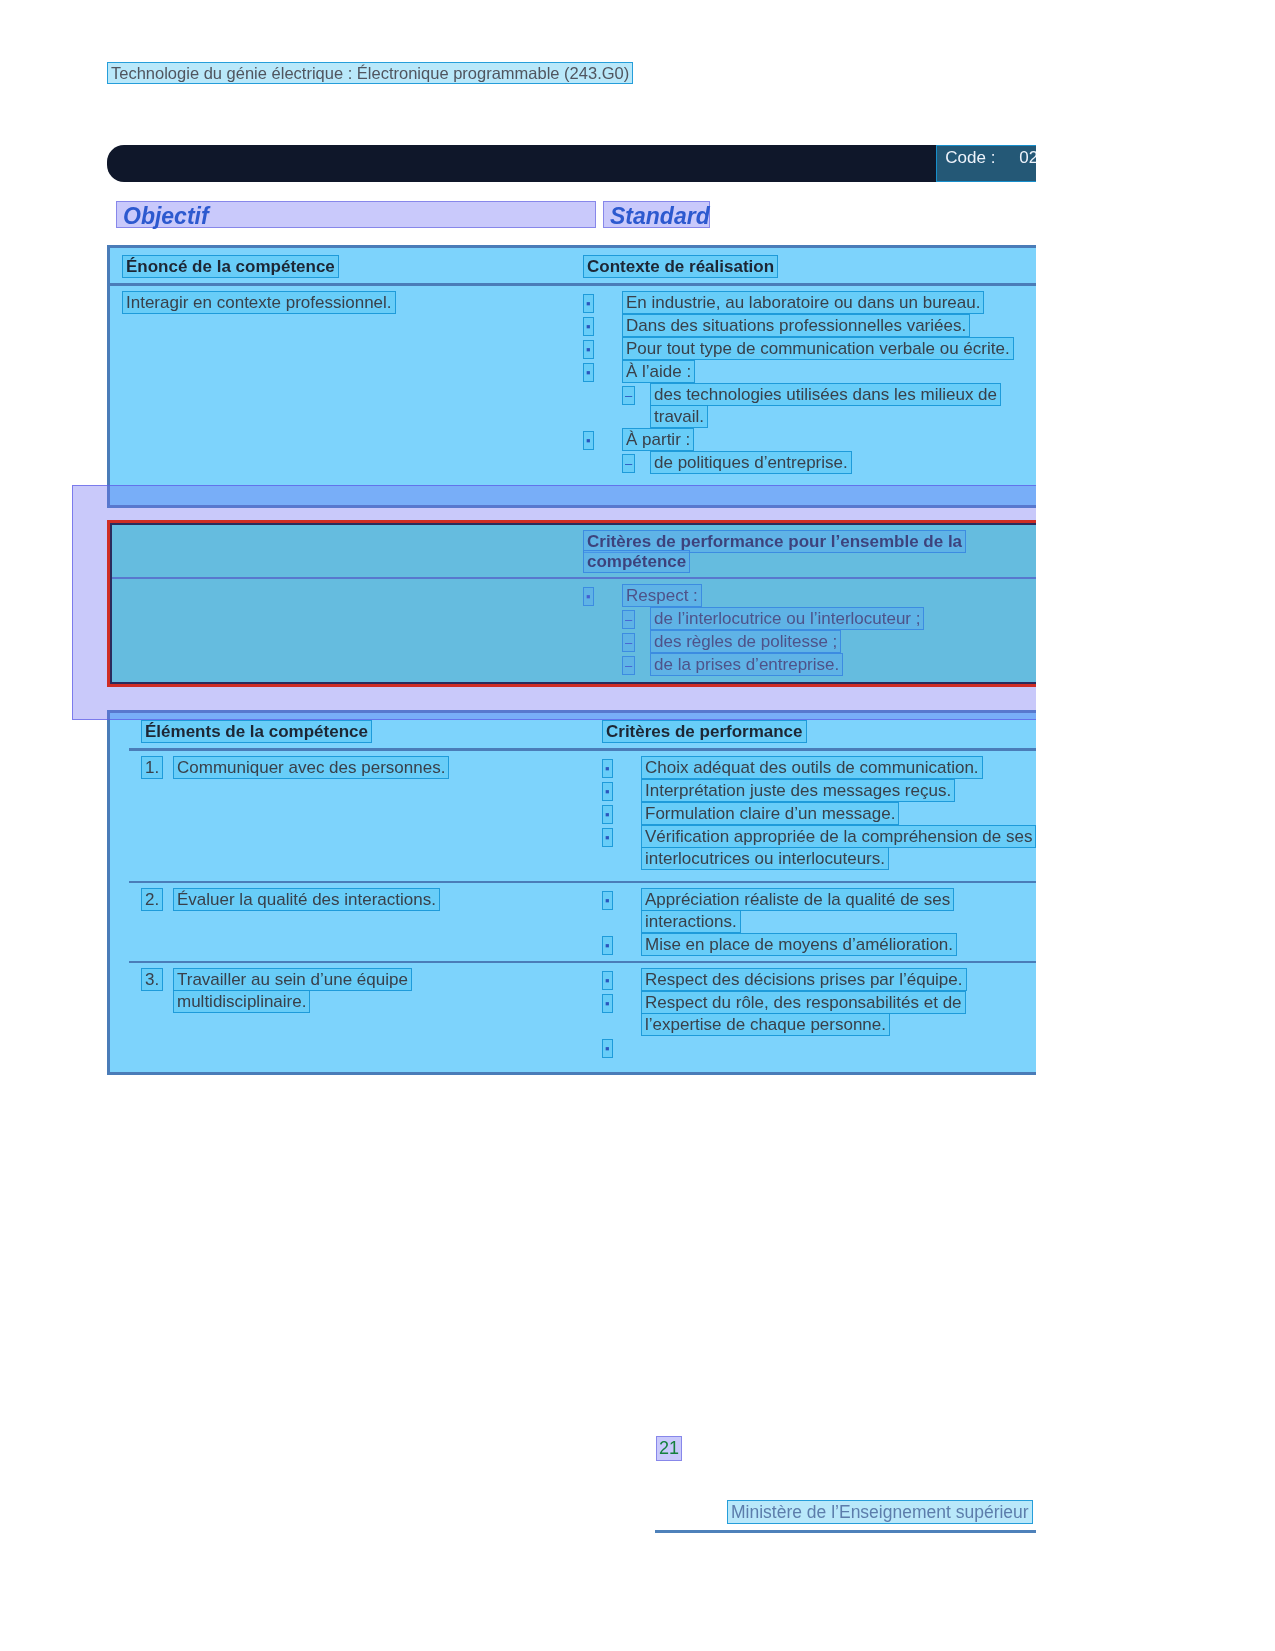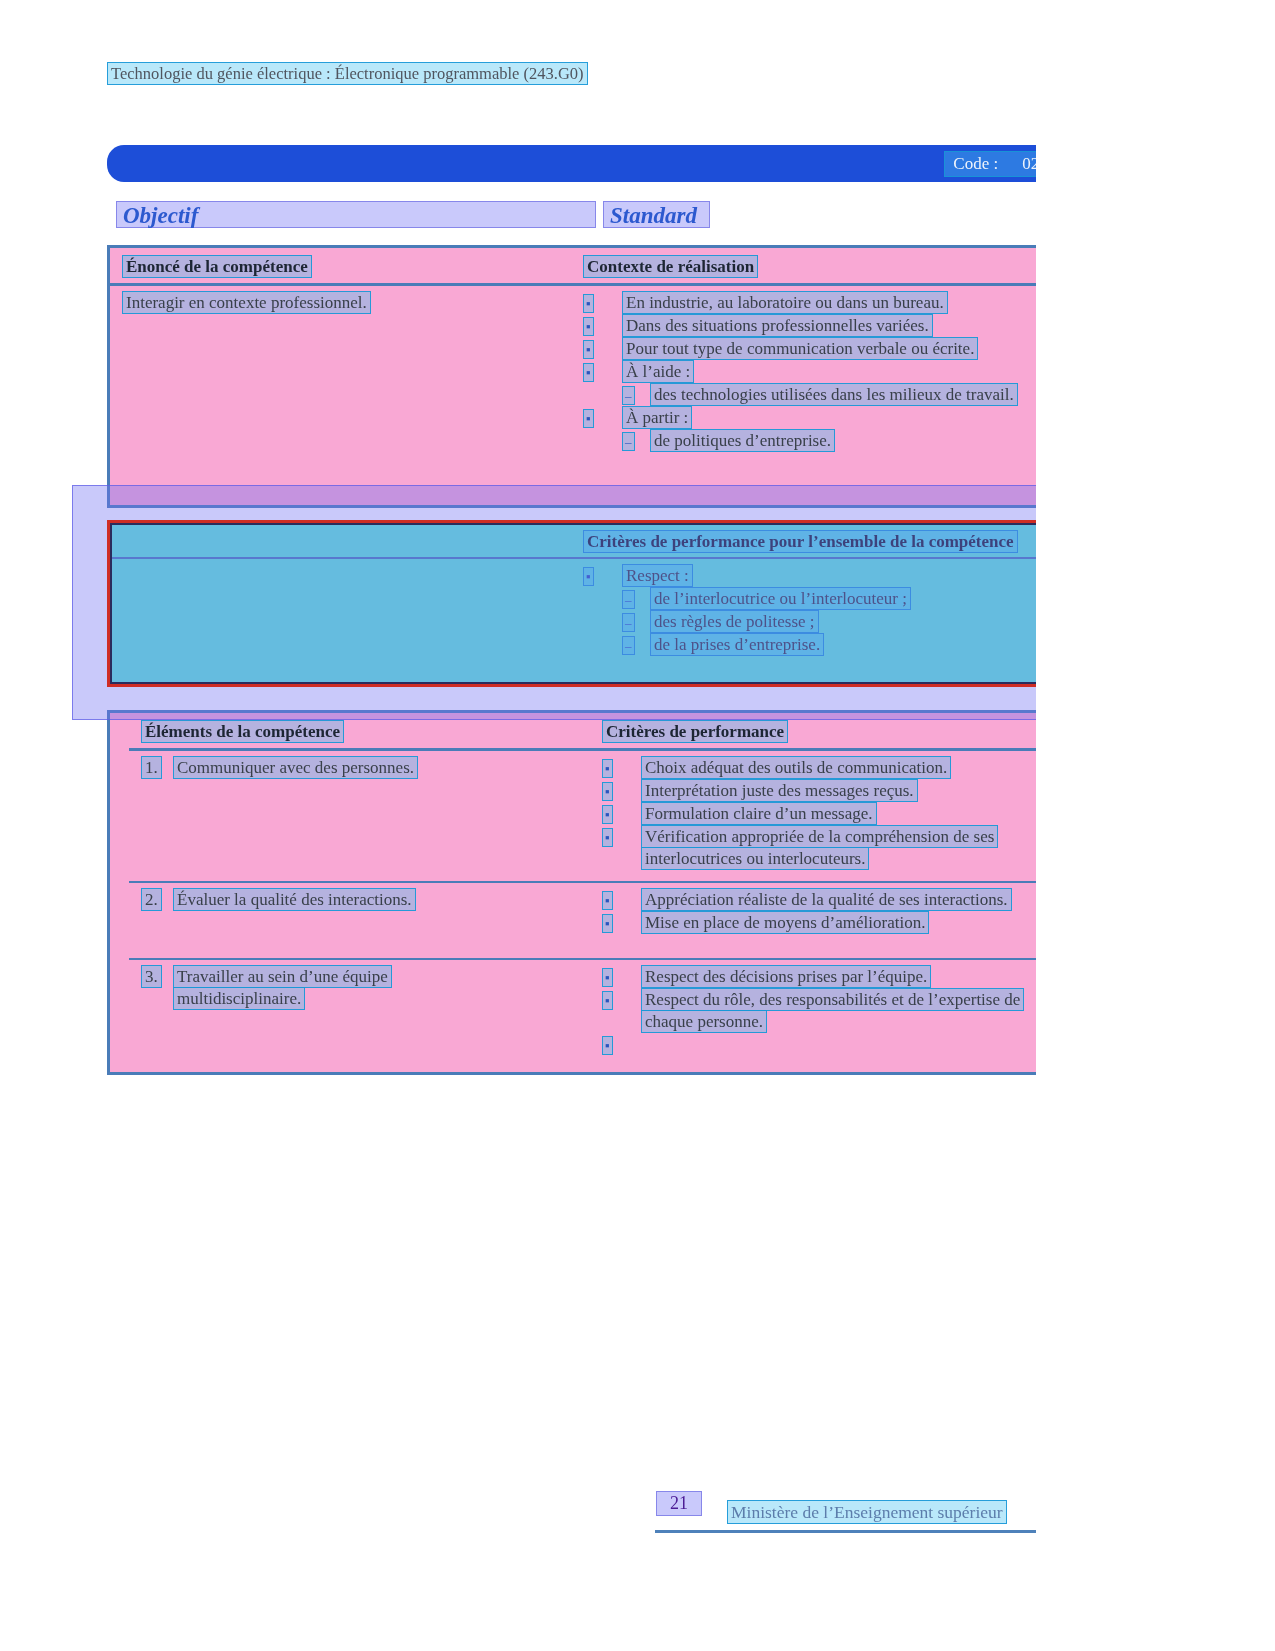--- a/index.html
+++ b/index.html
@@ -1,19 +1,19 @@
 <!DOCTYPE html>
 <html><head>
 <meta charset="utf-8">
 <style>
   * { margin:0; padding:0; box-sizing:border-box; }
   html,body { background:#ffffff; }
   .page {
     position:relative; width:1036px; height:1651px; background:#ffffff;
-    font-family:Liberation Serif, serif; font-size:17px; color:#39404a;
+    font-family:Liberation Sans, sans-serif; font-size:17px; color:#39404a;
     overflow:hidden;
   }
   
   .hl {
     background: rgba(72,195,242,0.38);
     border: 1px solid rgba(22,150,214,0.9);
     padding: 1px 3px;
     -webkit-box-decoration-break: clone; box-decoration-break: clone;
   }
   
@@ -21,31 +21,31 @@
     background: rgba(126,126,246,0.42);
     border: 1px solid rgba(80,80,220,0.55);
   }
   .b { font-weight:700; color:#1d2634; }
 
   .hdr { position:absolute; left:107px; top:64px; }
   .hdr-t { color:#50555f; font-size:16.5px; }
 
   .banner {
     position:absolute; left:107px; top:145px; width:966px; height:37px;
-    background:#1d4ed8; color:#eef3fb;
-    display:flex; align-items:center; justify-content:flex-end; padding-right:4px;border-radius:17px;
+    background:#0f172a; color:#eef3fb;
+    display:flex; justify-content:flex-end; padding-right:4px;border-radius:17px;
   }
   .code-box { display:inline-flex; gap:24px; padding:2px 8px; }
 
   .obj, .std { position:absolute; top:201px; height:27px; padding:1px 6px; }
   .obj { left:116px; width:480px; }
   .std { left:603px; width:107px; }
   .h-blue { color:#2c59cf; font-weight:700; font-style:italic; font-size:23px; }
 
-  .tbl { position:absolute; left:107px; width:966px; border:3px solid #4a7cb8; background:#f9a8d4; overflow:hidden; }
+  .tbl { position:absolute; left:107px; width:966px; border:3px solid #4a7cb8; background:#7dd3fc; overflow:hidden; }
   .tbl1 { top:245px; height:263px; }
   .tbl2 { top:710px; height:365px;padding-left:19px; }
 
   .trow { display:flex; align-items:flex-start; }
   .thead { border-bottom:3px solid #4a7cb8; padding:9px 0 6px 0; }
   .cell-l { width:460px; flex:none; padding:0 8px 0 12px; }
   .cell-r { flex:1; padding:0 10px 0 13px; }
   .pad-v { padding-top:6px; padding-bottom:4px; }
 
   .li { display:flex; align-items:flex-start; line-height:22px; margin-bottom:1px; }
@@ -75,21 +75,21 @@
   .overlay {
     position:absolute; left:72px; top:485px; width:1041px; height:235px;
     background:rgba(112,112,242,0.38); border:1px solid rgba(90,90,230,0.7);
     z-index:10; pointer-events:none;
   }
   .redbox {
     position:absolute; left:107px; top:520px; width:969px; height:167px;
     border:3px solid #cf2d24; z-index:12; pointer-events:none;
   }
 
-  .pgnum { position:absolute; left:656px; top:1491px; padding:1px 13px; color:#4c1d95; font-size:18px; }
+  .pgnum { position:absolute; left:656px; top:1436px; padding:1px 2px; color:#15803d; font-size:18px; }
   .ministry { position:absolute; left:727px; top:1502px; color:#5c7dab; font-size:17.5px; }
   .f-rule { position:absolute; left:655px; top:1530px; width:418px; height:3px; background:#4e81ba; }
 </style>
 </head>
 <body>
 
 <div class="page">
 
   <div class="hdr">
     <span class="hl hdr-t">Technologie du génie électrique : Électronique programmable (243.G0)</span>

